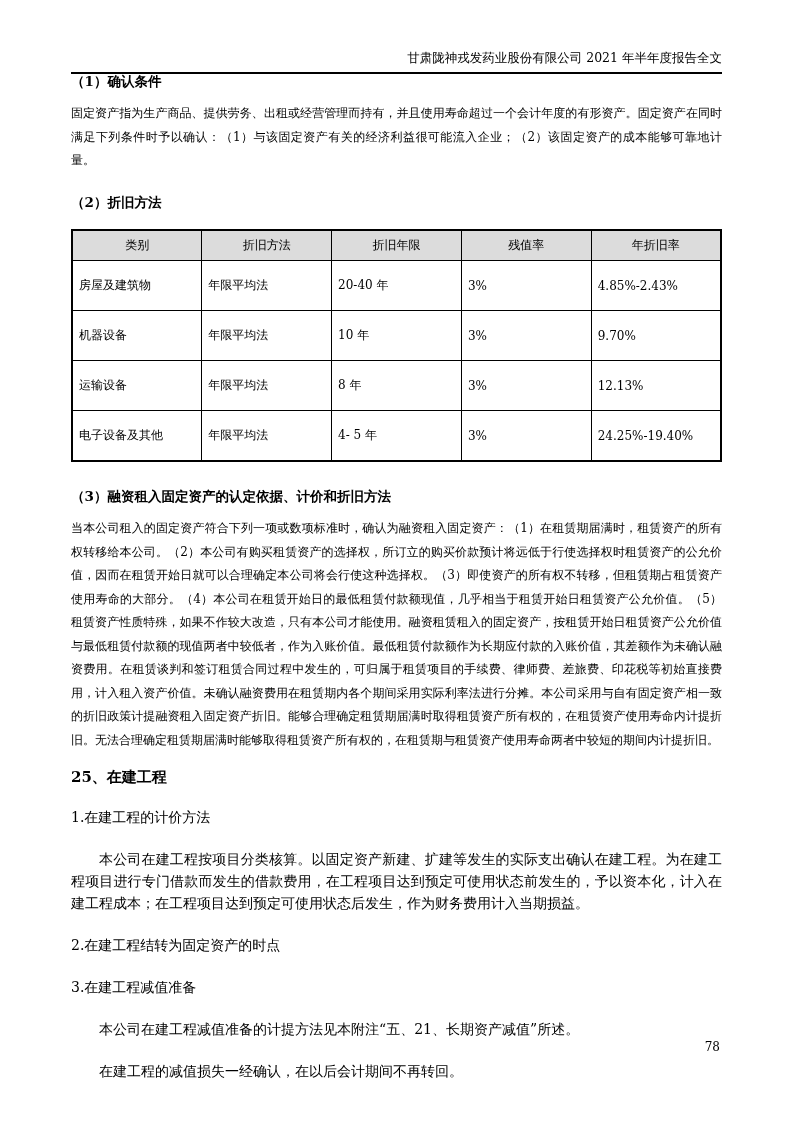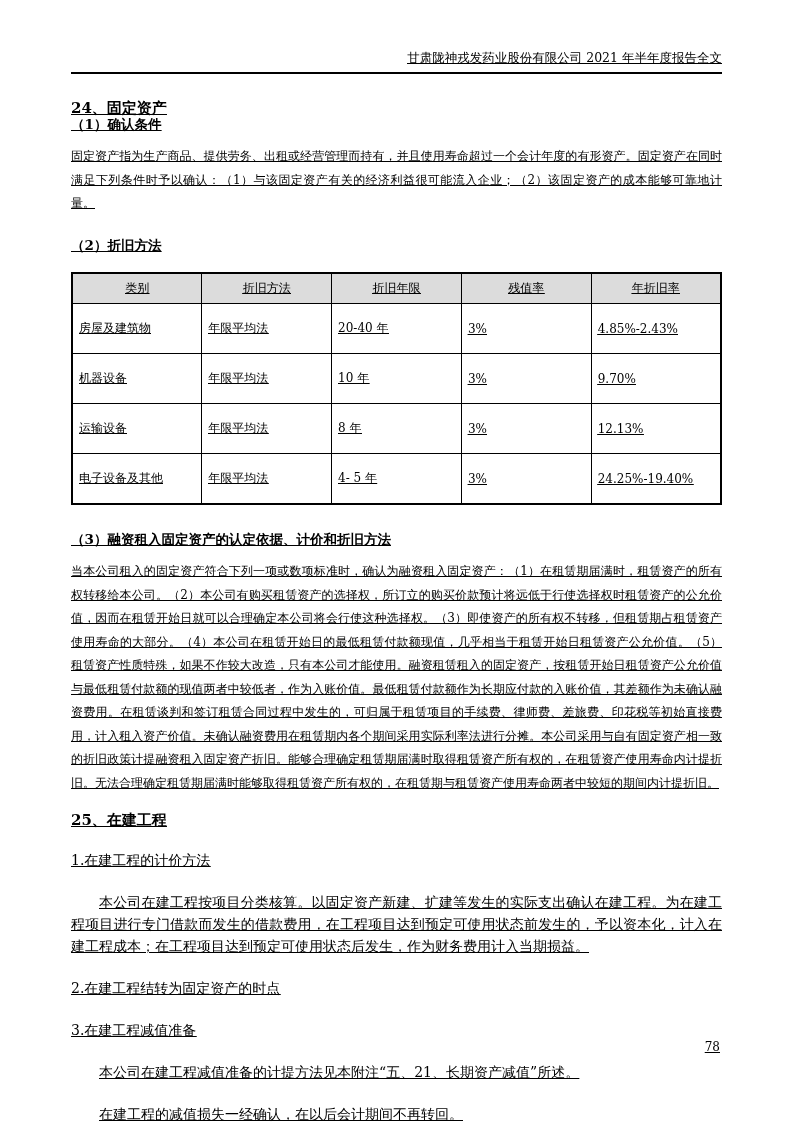--- a/index.html
+++ b/index.html
@@ -1,15 +1,15 @@
 <!DOCTYPE html>
 <html lang="zh"><head>
 <meta charset="utf-8">
 <style>
-  * { margin:0; padding:0; box-sizing:border-box;text-decoration:underline; }
+  * { margin:0; padding:0; box-sizing:border-box; }
   html,body { background:#ffffff; }
   body {
     width:793px; height:1122px; position:relative; overflow:hidden;
     font-family:"DejaVu Serif","Liberation Serif",serif;
     color:#000000;
   }
   .page { position:absolute; inset:0; padding:0 71px; }
 
   .doc-header {
     padding-top:51px; padding-bottom:7px;
@@ -61,21 +61,20 @@
 </style>
 </head>
 <body>
 
 <div class="page">
 
   <div class="doc-header">
     <span>甘肃陇神戎发药业股份有限公司 2021 年半年度报告全文</span>
   </div>
 
-  <h2 class="sec">24、固定资产</h2>
 
   <h3 class="sub">（1）确认条件</h3>
   <p class="body-sm">固定资产指为生产商品、提供劳务、出租或经营管理而持有，并且使用寿命超过一个会计年度的有形资产。固定资产在同时满足下列条件时予以确认：（1）与该固定资产有关的经济利益很可能流入企业；（2）该固定资产的成本能够可靠地计量。</p>
 
   <h3 class="sub tight">（2）折旧方法</h3>
 
   <table class="dep">
     <colgroup>
         <col>
         <col>

